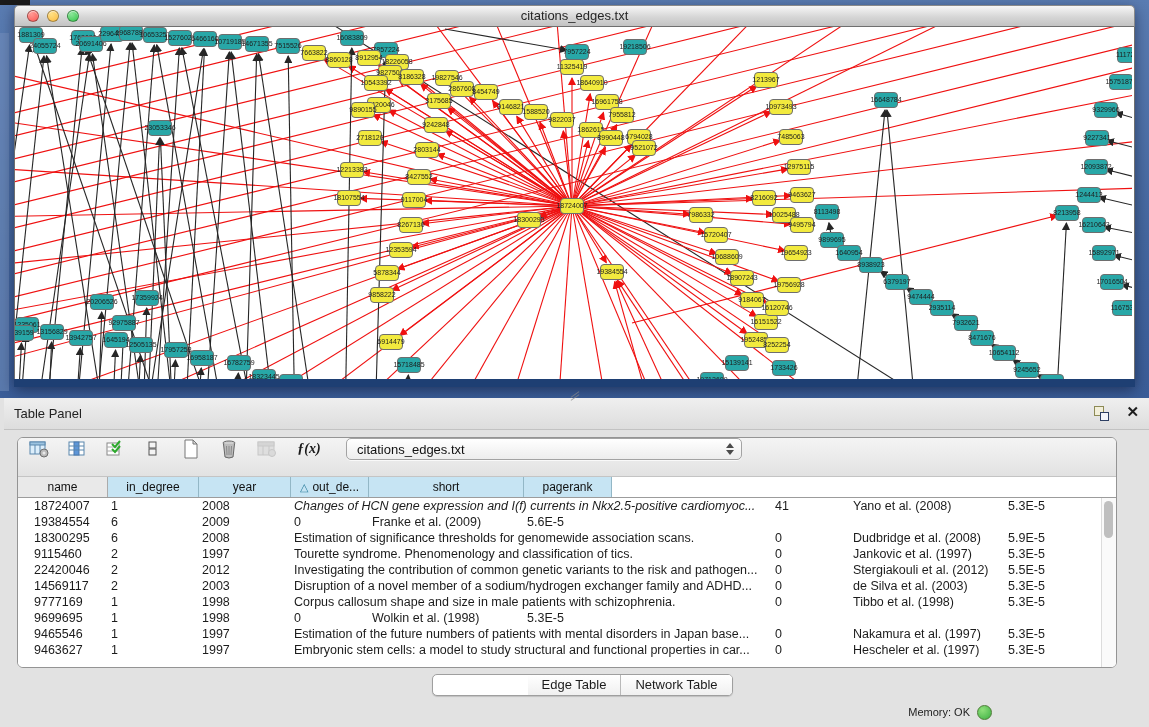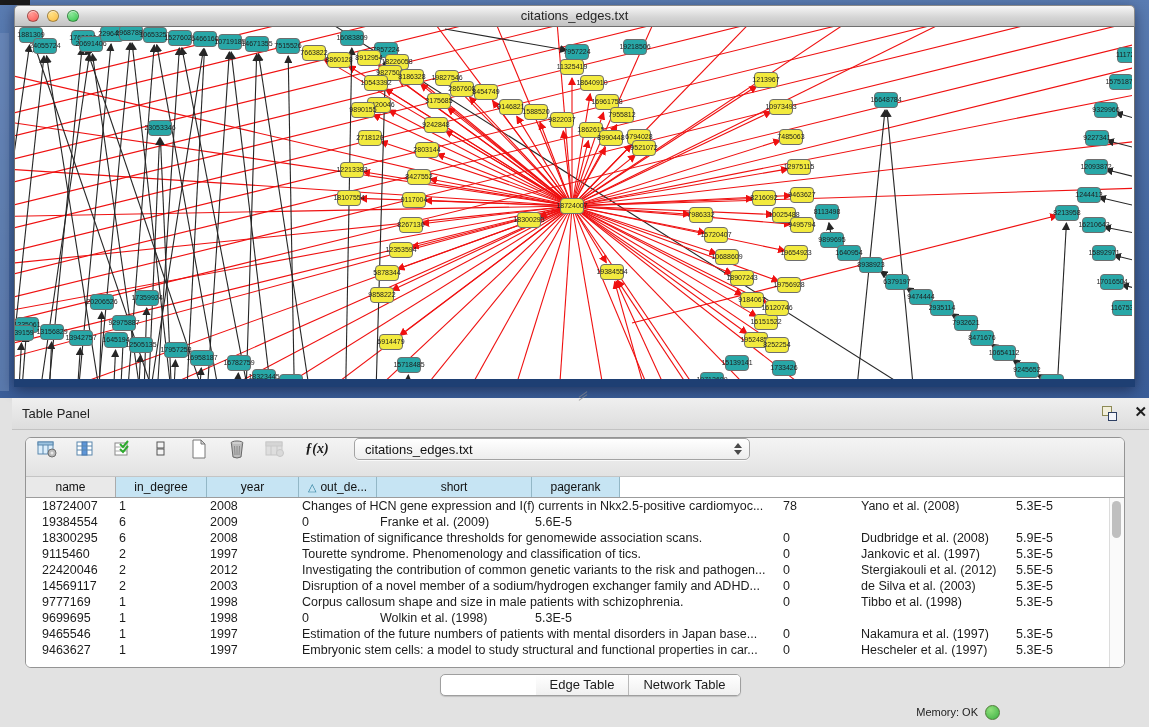--- a/index.html
+++ b/index.html
@@ -18,21 +18,21 @@
             position:relative;box-sizing:border-box;}
   .win-title{text-align:center;font-size:13px;color:#262626;line-height:20px;}
   .lights{position:absolute;left:12px;top:4px;display:flex;gap:8px;}
   .light{width:12px;height:12px;border-radius:50%;box-sizing:border-box;border:1px solid rgba(0,0,0,.35);
          box-shadow:inset 0 1px 1px rgba(255,255,255,.6);}
   .net-canvas-wrap{position:absolute;left:0;top:22px;width:1121px;height:357px;background:#fff;
                    border-left:1px solid #6f6f6f;border-right:1px solid #6f6f6f;box-sizing:border-box;overflow:hidden;}
   .win-shadow{position:absolute;left:14px;top:379px;width:1121px;height:8px;background:#1e3f73;}
 
   
-  .panel-area{position:absolute;left:12px;top:398px;width:1000px;height:329px;background:#e2e2e2;}
+  .panel-area{position:absolute;left:4px;top:398px;width:1000px;height:329px;background:#e2e2e2;}
   .panel-header{position:absolute;left:0;top:0;width:1149px;height:31px;
                 background:linear-gradient(180deg,#efefef,#dddddd);border-bottom:1px solid #c2c2c2;}
   .panel-title{position:absolute;left:10px;top:8px;font-size:13px;color:#222;}
   .panel-float{position:absolute;right:44px;top:8px;width:15px;height:15px;cursor:pointer;}
   .panel-float .sq1{position:absolute;left:0;top:0;width:8px;height:8px;border:1.5px solid #8d8a55;background:#f2efda;}
   .panel-float .sq2{position:absolute;right:0;bottom:0;width:7px;height:7px;border:1.5px solid #2d3f63;background:#f4f6fb;}
   .panel-close{position:absolute;right:14px;top:5px;font-size:15px;font-weight:bold;color:#1d1d1d;cursor:pointer;}
   .split-grip{position:absolute;left:566px;top:-6px;width:10px;height:8px;opacity:.7;}
   .split-grip div{height:1px;background:#888;margin-top:2px;transform:rotate(-35deg);}
 
@@ -856,22 +856,22 @@
         </div>
         <div class="th col6" style="width: 88px;">
           <span>pagerank</span>
         </div>
       </div>
     <div class="tbody" id="tbody">
         <div class="tr">
           <div class="td col0" style="width: 90px;">18724007</div>
           <div class="td col1" style="width: 91px;">1</div>
           <div class="td col2" style="width: 92px;">2008</div>
-          <div class="td col3" style="width: 481px;">Changes of HCN gene expression and I(f) currents in Nkx2.5-positive cardiomyoc...</div>
-          <div class="td col4" style="width: 78px;">78</div>
+          <div class="td col3" style="width: 481px; font-style: italic;">Changes of HCN gene expression and I(f) currents in Nkx2.5-positive cardiomyoc...</div>
+          <div class="td col4" style="width: 78px;">41</div>
           <div class="td col5" style="width: 155px;">Yano et al. (2008)</div>
           <div class="td col6" style="width: 88px;">5.3E-5</div>
         </div>
         <div class="tr">
           <div class="td col0" style="width: 90px;">19384554</div>
           <div class="td col1" style="width: 91px;">6</div>
           <div class="td col2" style="width: 92px;">2009</div>
           <div class="td col4" style="width: 78px;">0</div>
           <div class="td col5" style="width: 155px;">Franke et al. (2009)</div>
           <div class="td col6" style="width: 88px;">5.6E-5</div>

